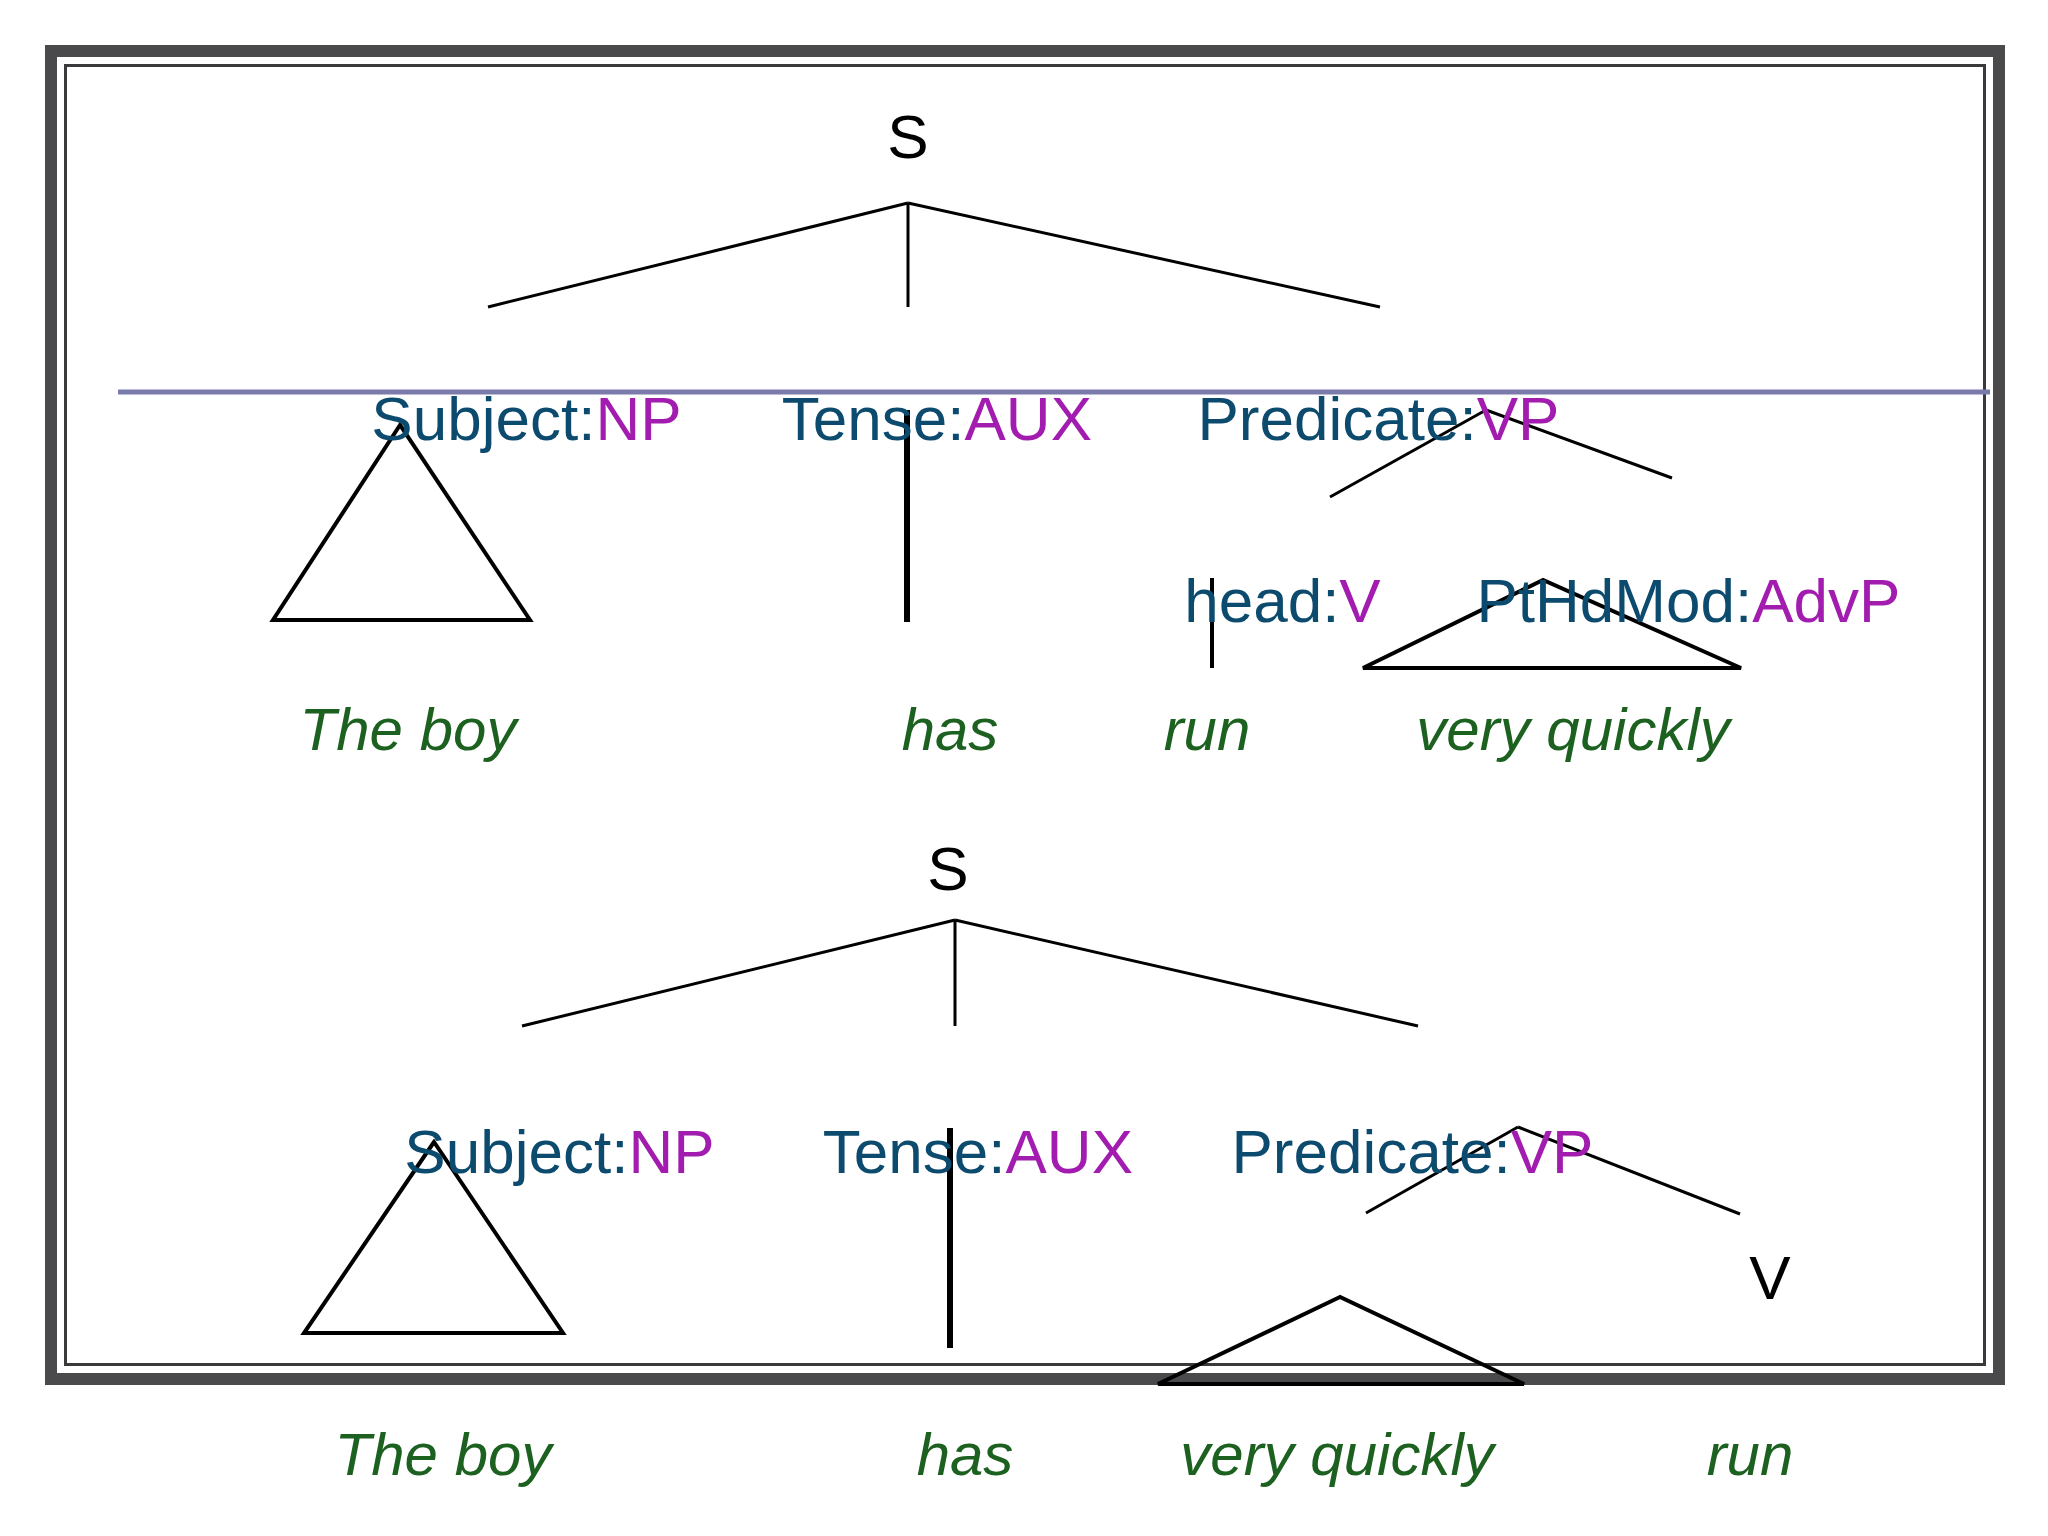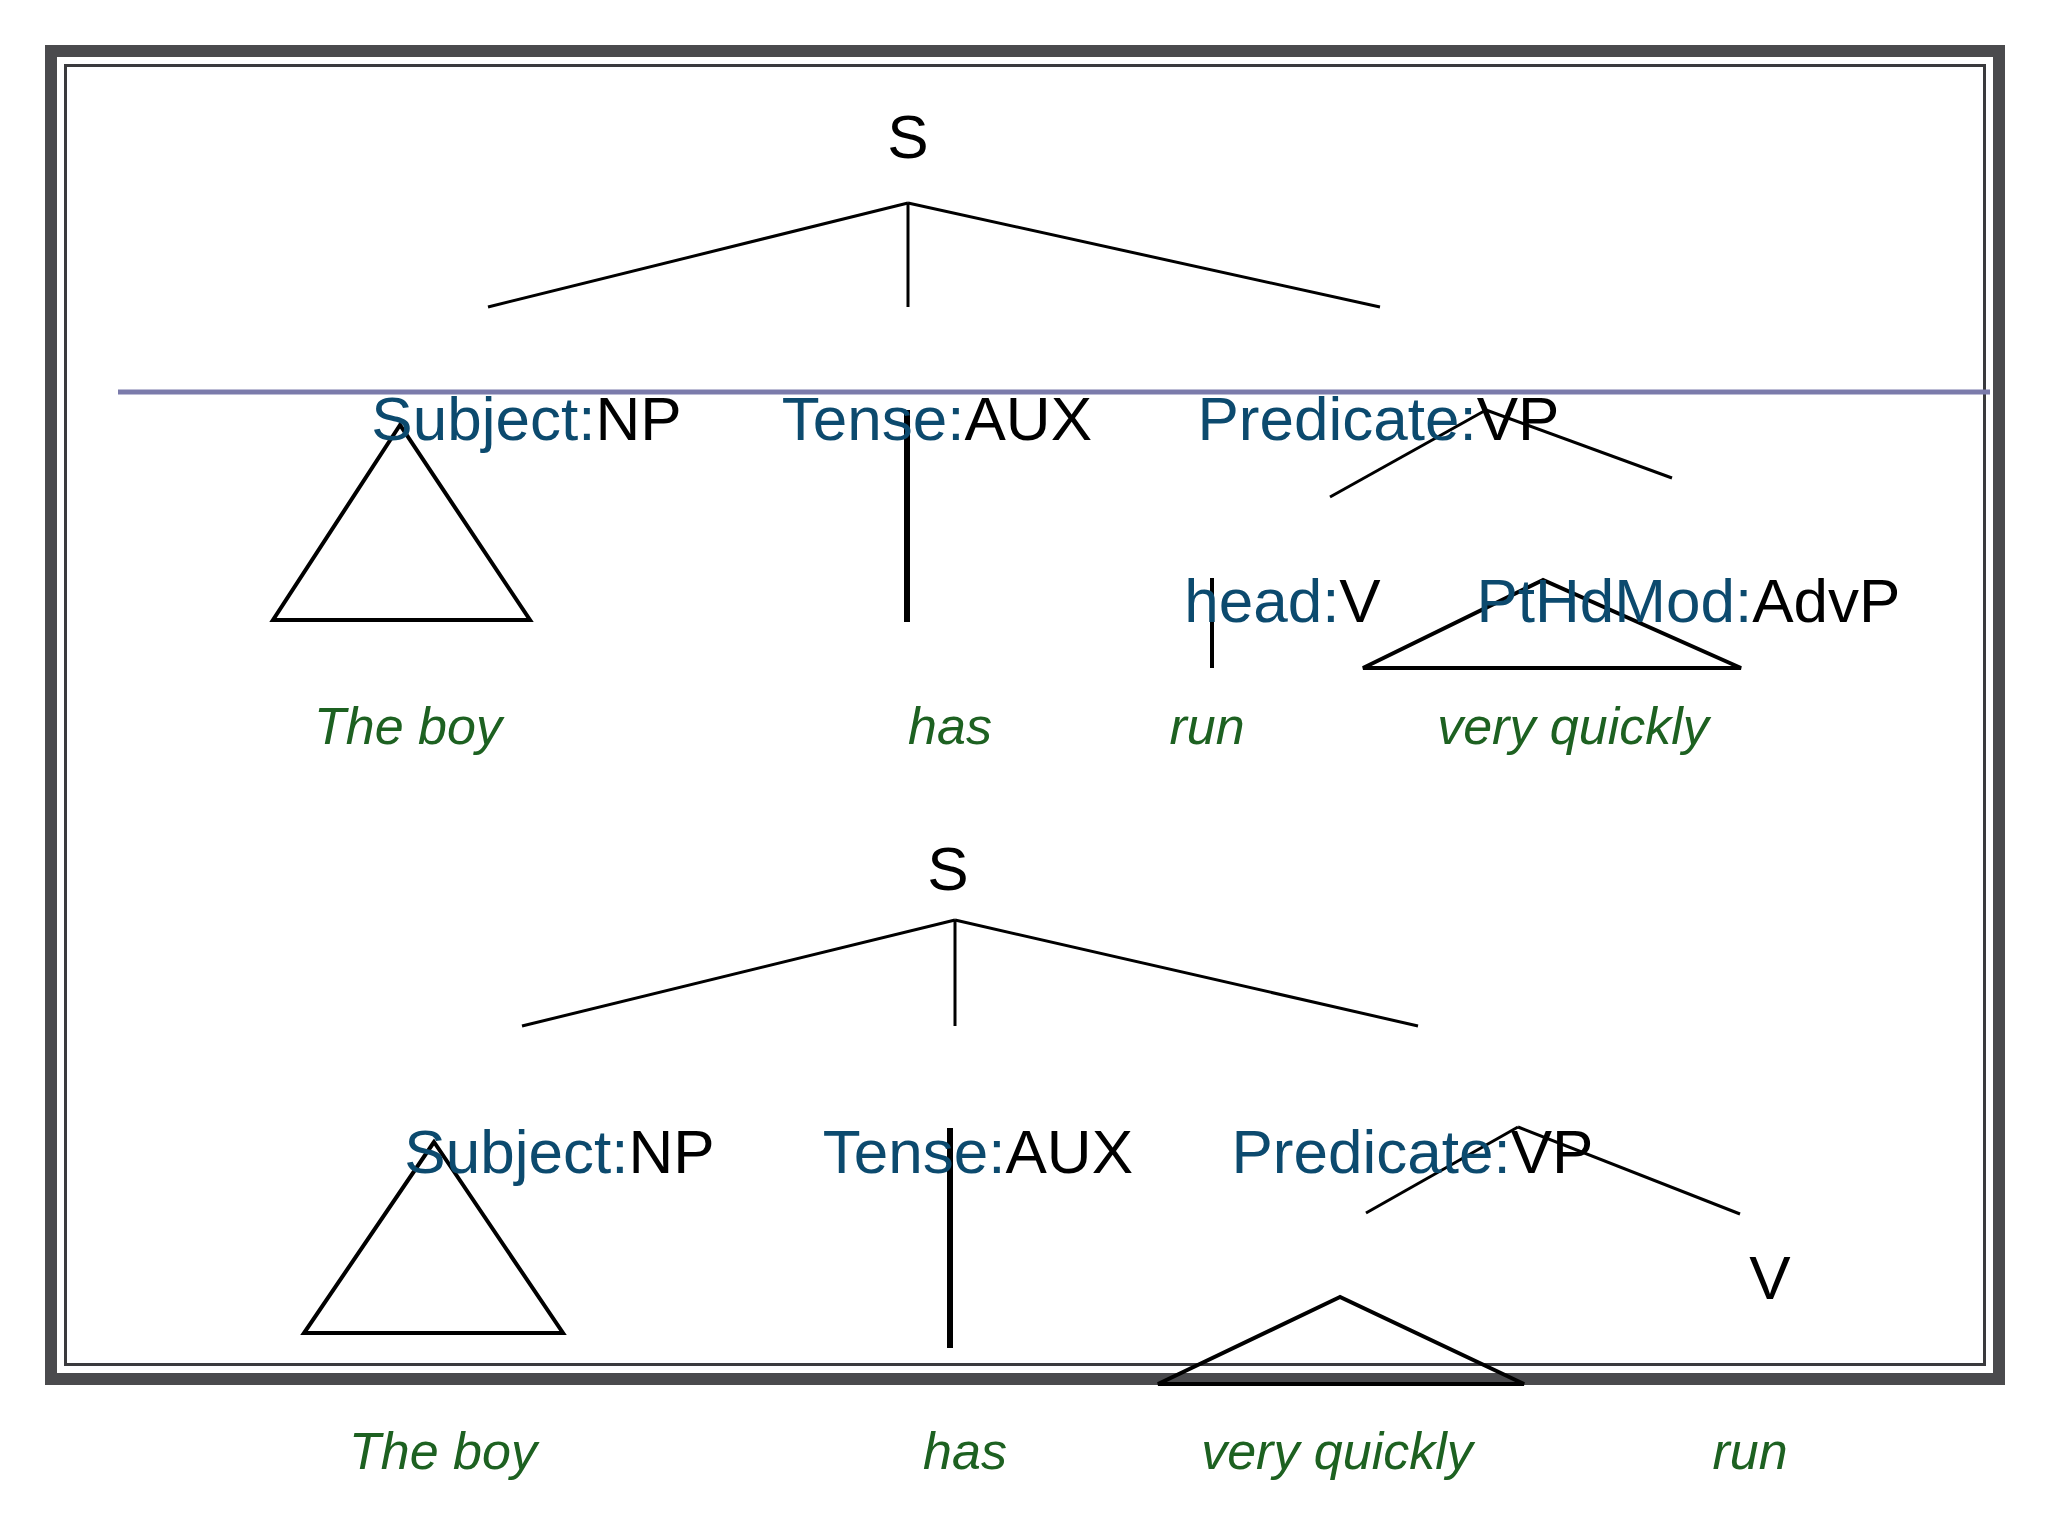--- a/index.html
+++ b/index.html
@@ -53,26 +53,26 @@
     color: #000000;
   }
   .lbl {
     position: absolute;
     white-space: pre;
     line-height: 1;
     font-size: 62px;
     transform: translate(-50%, 0);
   }
   .lbl .f { color: #0c4a6e; }
-  .lbl .c { color: #000000; }
+  .lbl .c { color: #a21caf; }
   .terminal {
     position: absolute;
     white-space: pre;
     line-height: 1;
-    font-size: 52px;
+    font-size: 60px;
     font-style: italic;
     color: #1d6121;
     transform: translate(-50%, 0);
   }
 </style>
 </head>
 <body>
 
 <div id="stage">
 

